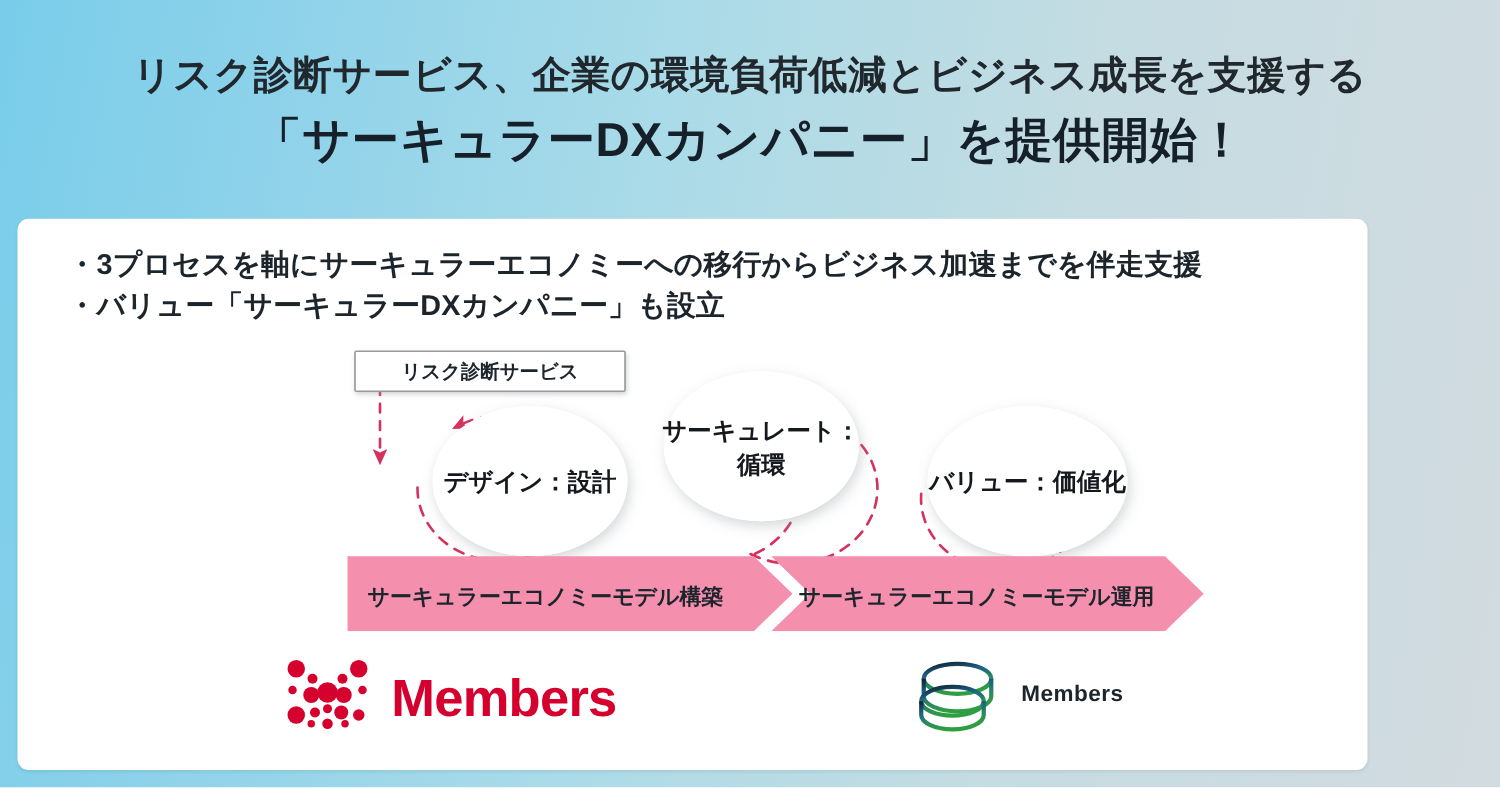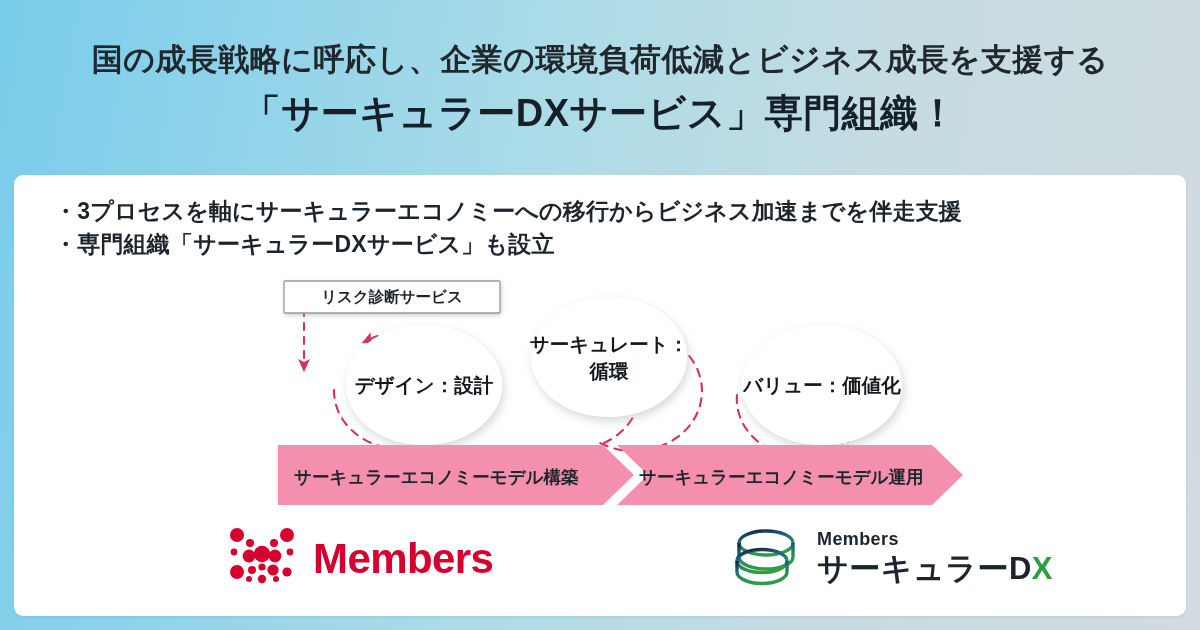--- a/index.html
+++ b/index.html
@@ -24,21 +24,21 @@
     font-size:31px;font-weight:700;color:#20282e;letter-spacing:.5px;
     line-height:1.28;white-space:nowrap;
   }
   .headline .l2{
     font-size:38px;font-weight:700;color:#16202a;letter-spacing:.5px;
     line-height:1.3;white-space:nowrap;margin-top:9px;
   }
 
   
   .card{
-    position:absolute;left:14px;top:175px;width:1172px;height:441px;
+    position:absolute;left:14px;top:175px;width:1080px;height:441px;
     background:#ffffff;border-radius:9px;
     box-shadow:0 1px 3px rgba(0,0,0,.07);
     overflow:hidden;
   }
 
   .bullets{
     position:absolute;left:40px;top:20px;width:1110px;
   }
   .bullet{
     font-size:23px;font-weight:700;color:#1d252c;line-height:1.42;
@@ -67,29 +67,29 @@
   .cdx-top{font-size:18px;font-weight:700;color:#1d252c;letter-spacing:.4px;margin-bottom:5px;}
   .cdx-main{font-size:31px;font-weight:700;color:#1d252c;letter-spacing:.5px;}
   .cdx-main .x{color:#2f9e42;}
 </style>
 </head>
 <body>
 
 <div class="stage">
 
   <div class="headline">
-    <div class="l1">国の成長戦略に呼応し、企業の環境負荷低減とビジネス成長を支援する</div>
-    <div class="l2">「サーキュラーDXサービス」専門組織！</div>
+    <div class="l1">リスク診断サービス、企業の環境負荷低減とビジネス成長を支援する</div>
+    <div class="l2">「サーキュラーDXカンパニー」を提供開始！</div>
   </div>
 
   <div class="card">
 
     <div class="bullets">
       <div class="bullet">・3プロセスを軸にサーキュラーエコノミーへの移行からビジネス加速までを伴走支援</div>
-      <div class="bullet">・専門組織「サーキュラーDXサービス」も設立</div>
+      <div class="bullet">・バリュー「サーキュラーDXカンパニー」も設立</div>
     </div>
 
     <div class="diagram">
       <svg width="1172" height="230" viewBox="0 0 1172 230" xmlns="http://www.w3.org/2000/svg">
         <defs>
           <filter id="ellShadow" x="-40%" y="-40%" width="180%" height="180%">
             <feDropShadow dx="2" dy="4" stdDeviation="5" flood-color="#9aa0a6" flood-opacity="0.42"></feDropShadow>
           </filter>
           <filter id="boxShadow" x="-20%" y="-40%" width="140%" height="200%">
             <feDropShadow dx="1" dy="2" stdDeviation="2" flood-color="#9aa0a6" flood-opacity="0.45"></feDropShadow>
@@ -180,21 +180,18 @@
           </defs>
           <g fill="none" stroke="url(#ringGrad)" stroke-width="3.4">
             <ellipse cx="37" cy="20" rx="27" ry="12"></ellipse>
             <path d="M10,20 L10,34 a27,12 0 0 0 54,0 L64,20"></path>
             <ellipse cx="33" cy="38" rx="25" ry="11.5"></ellipse>
             <path d="M8,38 L8,49 a25,11.5 0 0 0 50,0 L58,38"></path>
           </g>
         </svg>
         <div class="cdx-text">
           <div class="cdx-top">Members</div>
-          <div class="cdx-main">
-            <span>サーキュラー</span><span>D</span><span class="x">X</span>
-          </div>
         </div>
       </div>
 
     </div>
   </div>
 </div>
 
 </body></html>

